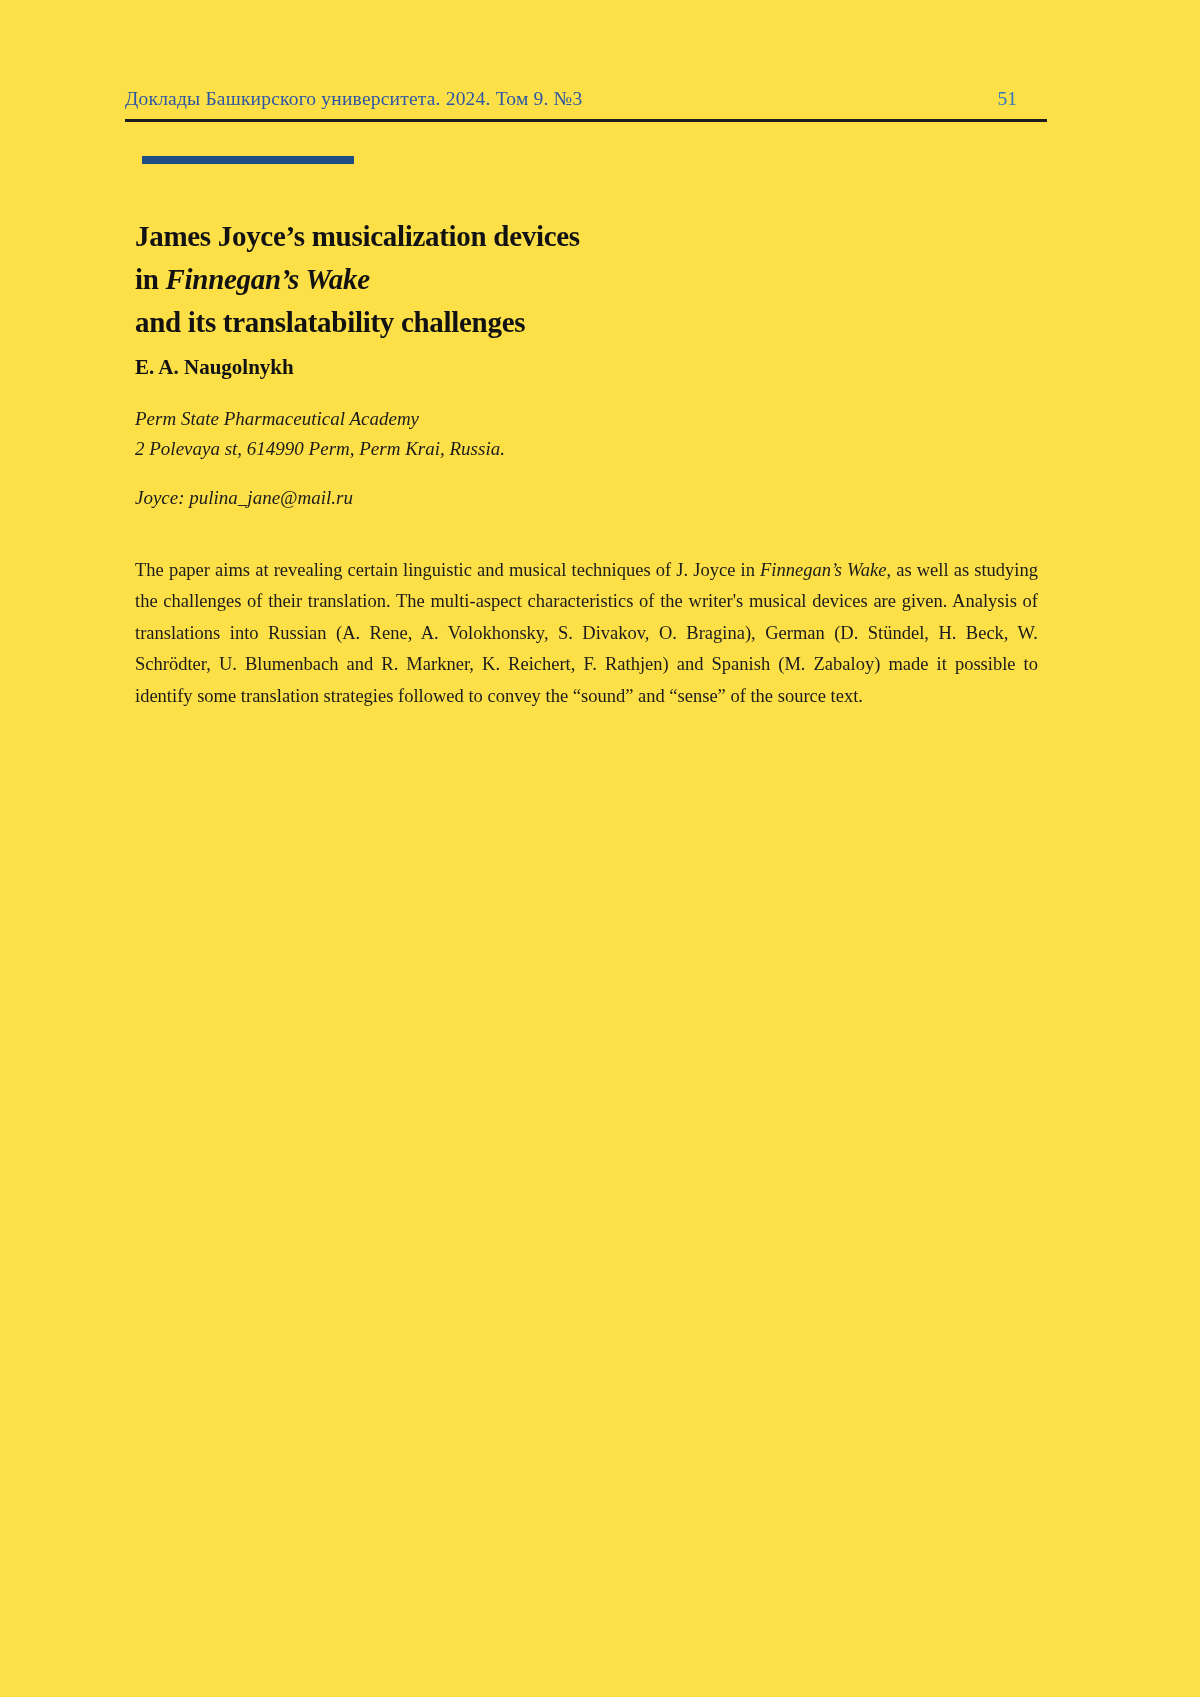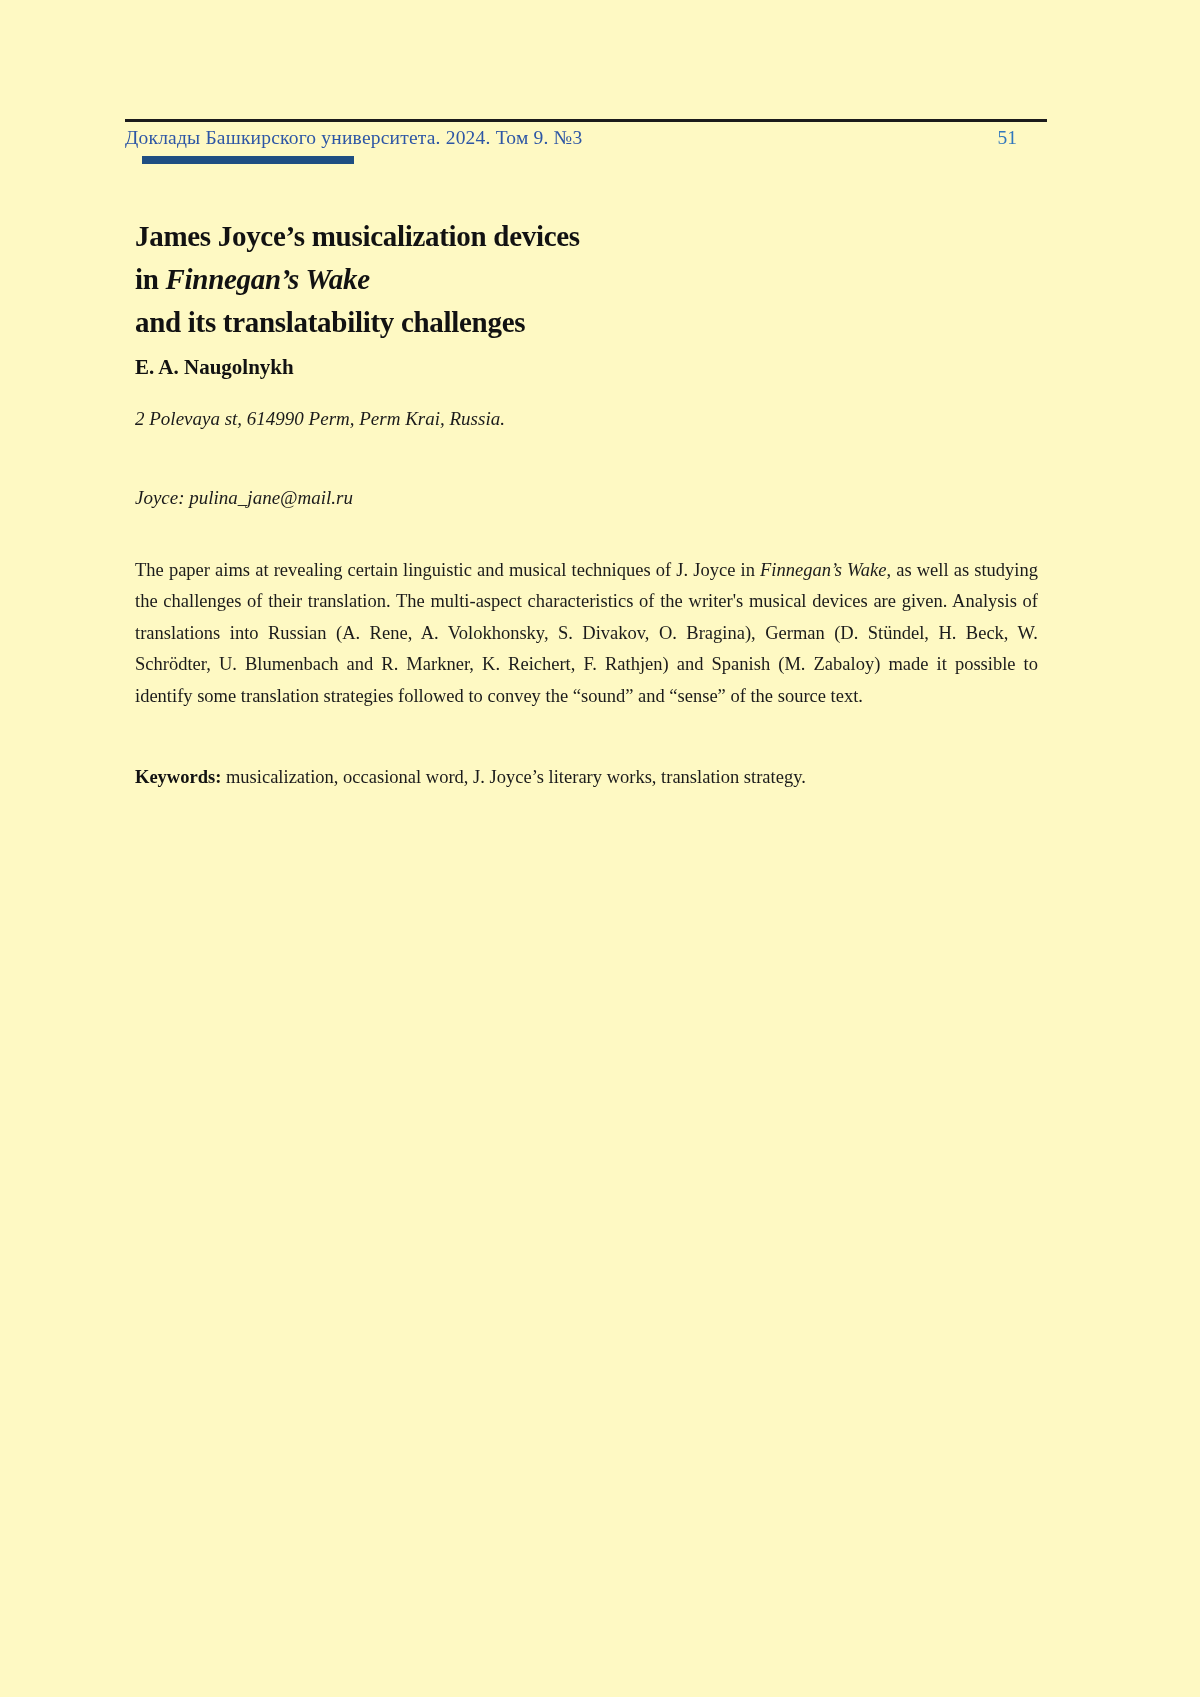--- a/index.html
+++ b/index.html
@@ -4,21 +4,21 @@
 <style>
   html, body {
     margin: 0;
     padding: 0;
     background: #ffffff;
   }
   .page {
     position: relative;
     width: 1200px;
     height: 1697px;
-    background: #fef9c3;
+    background: #fde047;
     font-family: "Liberation Serif", "DejaVu Serif", serif;
     color: #1b1b1b;
     overflow: hidden;
   }
   .running-head {
     position: absolute;
     left: 125px;
     top: 88px;
     width: 922px;
     display: flex;
@@ -110,40 +110,38 @@
   }
   em { font-style: italic; }
 </style>
 </head>
 <body>
 
 <div class="page" style="color: rgb(27, 27, 27);">
 
   <div class="running-head">
     <span class="journal-title" style="color: rgb(45, 86, 165);">Доклады Башкирского университета. 2024. Том 9. №3</span>
-    <span class="page-number" style="color: rgb(48, 119, 189); margin-top: 39px;">51</span>
+    <span class="page-number" style="color: rgb(48, 119, 189);">51</span>
   </div>
 
   <div class="header-rule" style="background: rgb(28, 28, 28);"></div>
 
   <div class="accent-bar" style="background: rgb(31, 78, 130);"></div>
 
   <h1 class="article-title">
     <div class="title-line"><span>James Joyce’s musicalization devices</span></div>
     <div class="title-line"><span>in </span><em>Finnegan’s Wake</em></div>
     <div class="title-line"><span>and its translatability challenges</span></div>
   </h1>
 
   <div class="author-name">E. A. Naugolnykh</div>
 
   <div class="affiliation-block">
+    <div>Perm State Pharmaceutical Academy</div>
     <div>2 Polevaya st, 614990 Perm, Perm Krai, Russia.</div>
   </div>
 
   <div class="email-line">Joyce: pulina_jane@mail.ru</div>
 
   <p class="abstract-paragraph"><span>The paper aims at revealing certain linguistic and musical techniques of J. Joyce in </span><em>Finnegan’s Wake</em><span>, as well as studying the challenges of their translation. The multi-aspect characteristics of the writer's musical devices are given. Analysis of translations into Russian (A. Rene, A. Volokhonsky, S. Divakov, O. Bragina), German (D. Stündel, H. Beck, W. Schrödter, U. Blumenbach and R. Markner, K. Reichert, F. Rathjen) and Spanish (M. Zabaloy) made it possible to identify some translation strategies followed to convey the “sound” and “sense” of the source text.</span></p>
 
-  <p class="keywords-line">
-    <span class="keywords-label">Keywords:</span><span> musicalization, occasional word, J. Joyce’s literary works, translation strategy.</span>
-  </p>
 
 </div>
 
 </body></html>

